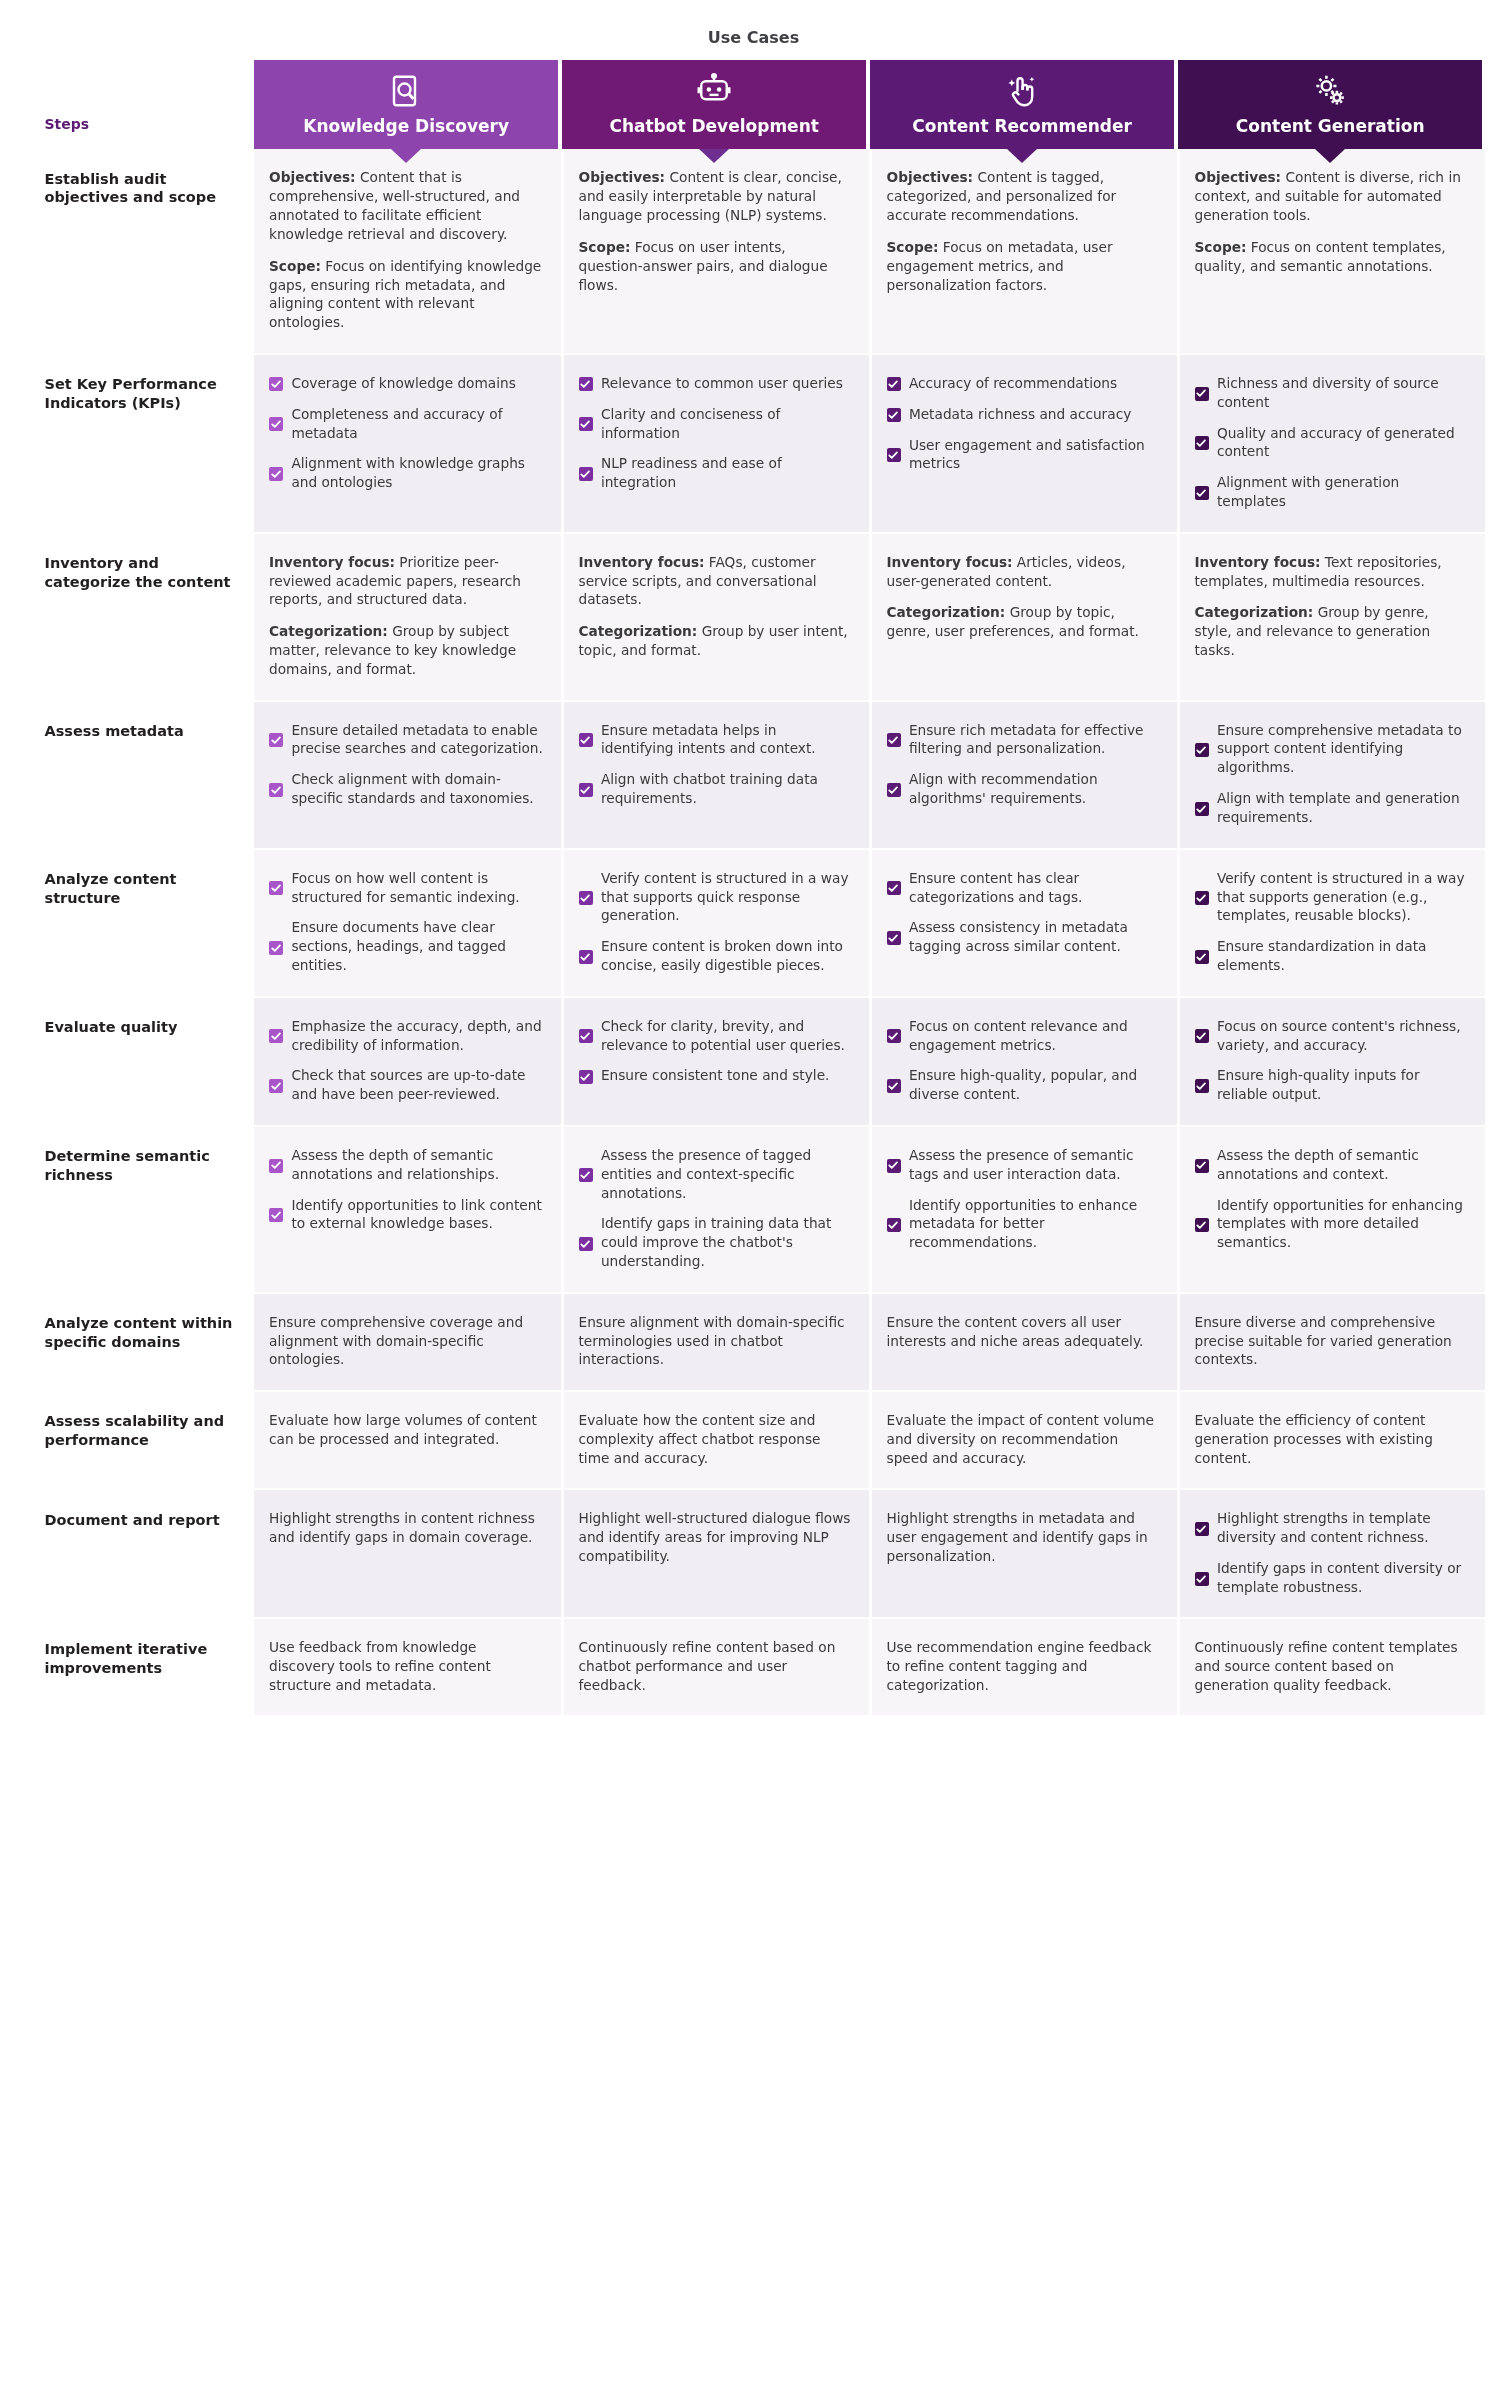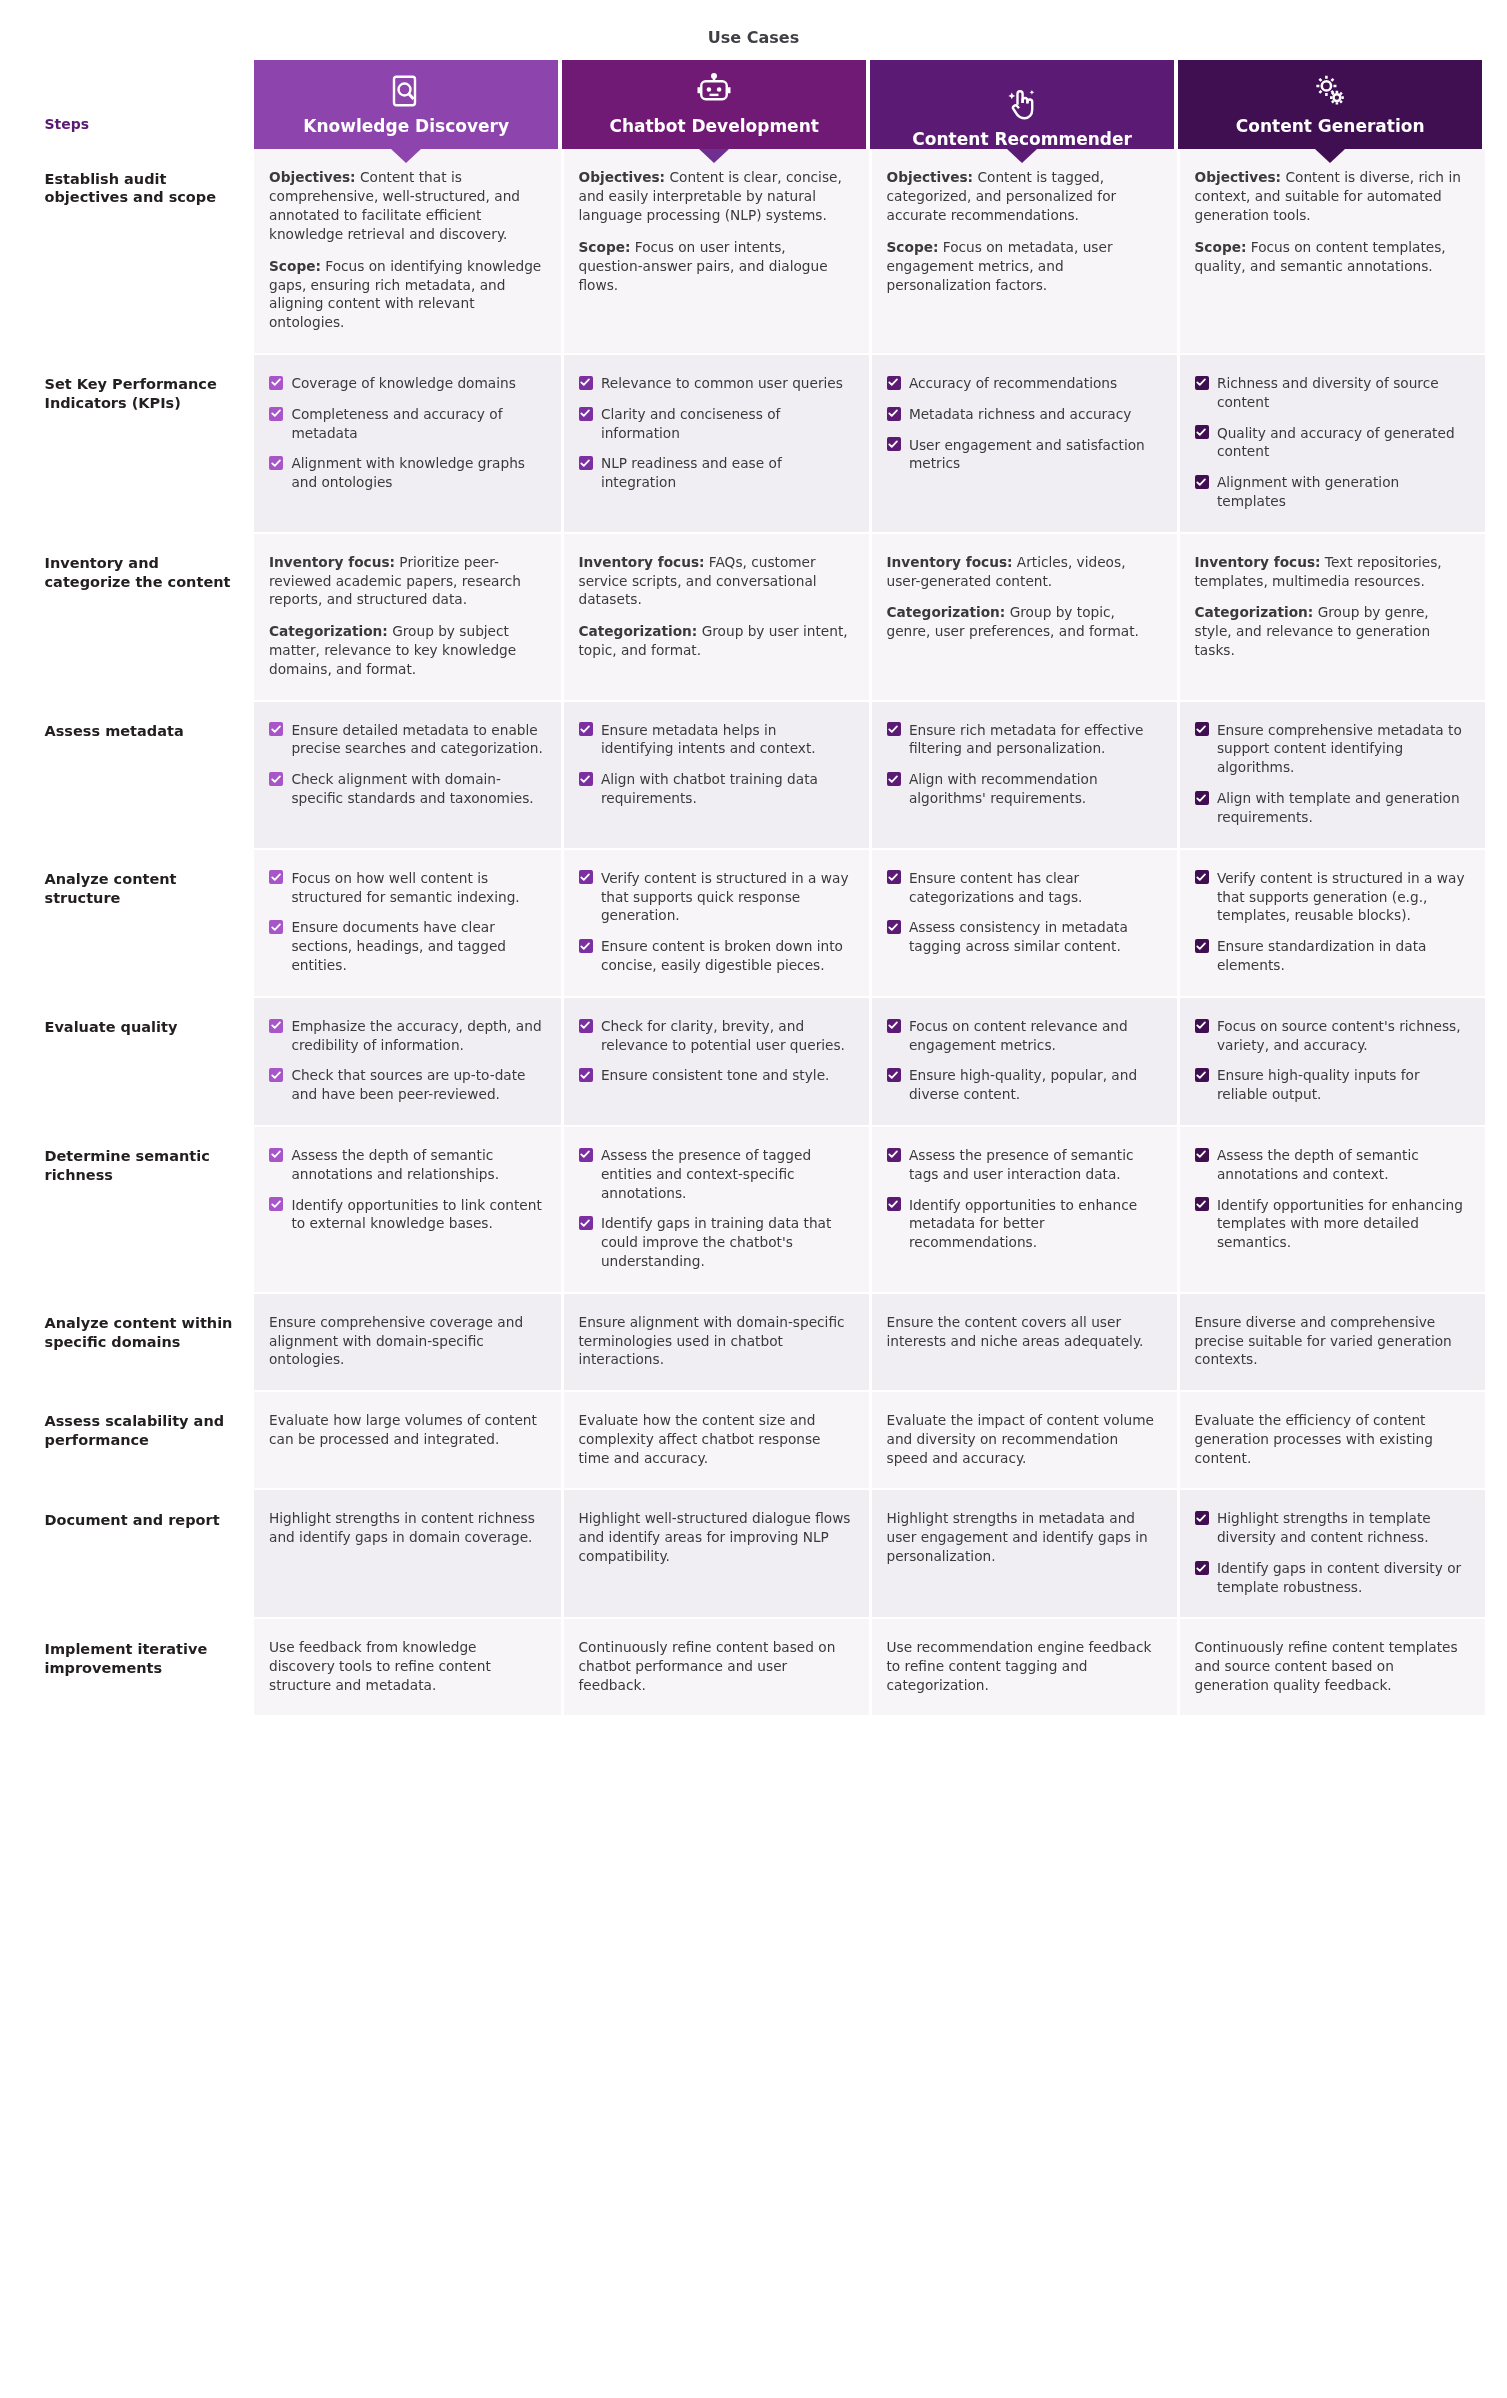--- a/index.html
+++ b/index.html
@@ -95,21 +95,21 @@
 
   .lead { font-weight: bold; margin-top: 32px; }
   p.blk { margin: 0 0 13px 0; }
   p.blk:last-child { margin-bottom: 0; }
 
   ul.checks { list-style:none; margin:0; padding:0; }
   ul.checks li {
     display:flex;
     gap: 8.4px;
     margin-bottom: 12px;
-    align-items: flex-start;
+    align-items: center;
   }
   ul.checks li:last-child { margin-bottom: 0; }
   .cbox {
     flex: 0 0 auto;
     width: 14px; height: 14px;
     border-radius: 1.9px;
     margin-top: 1.9px;
     display:flex; align-items:center; justify-content:center;
   }
   .cbox svg { display:block; }
@@ -155,21 +155,21 @@
                   <circle cx="15.4" cy="11" r="1.5" fill="#fff" stroke="none"></circle>
                   <line x1="9" y1="14.6" x2="15" y2="14.6"></line>
                   <line x1="2" y1="9.5" x2="2" y2="13.5" stroke-width="2"></line>
                   <line x1="22" y1="9.5" x2="22" y2="13.5" stroke-width="2"></line>
                 </svg></span>
               <span class="lbl">Chatbot Development</span>
               <span class="notch" style="border-top: 14px solid rgb(111, 47, 145);"></span>
             </div>
           </th>
         <th class="uc-head" id="head2">
-            <div class="uc-head-inner" style="background: rgb(91, 27, 116); justify-content: flex-end;">
+            <div class="uc-head-inner" style="background: rgb(91, 27, 116);">
               <span class="ico"><svg width="36" height="36" viewBox="0 0 24 24" fill="none" stroke="#fff" stroke-width="1.6">
                   <path d="M9 12.5V5.2a1.7 1.7 0 0 1 3.4 0v6.1"></path>
                   <path d="M12.4 11.3V9.6a1.6 1.6 0 0 1 3.2 0v1.9"></path>
                   <path d="M15.6 11.6v-1a1.6 1.6 0 0 1 3.2 0v5.2c0 3.2-2 5.7-5 5.7-2.6 0-4-1-5.2-2.7l-2.2-3.3a1.6 1.6 0 0 1 2.5-2l1.1 1.3"></path>
                   <path d="M5.2 4.3l.7 1.6 1.6.7-1.6.7-.7 1.6-.7-1.6L2.9 6.6l1.6-.7z" fill="#fff" stroke="none"></path>
                   <path d="M18.6 2.6l.5 1.1 1.1.5-1.1.5-.5 1.1-.5-1.1-1.1-.5 1.1-.5z" fill="#fff" stroke="none"></path>
                 </svg></span>
               <span class="lbl">Content Recommender</span>
               <span class="notch" style="border-top: 14px solid rgb(91, 27, 116);"></span>
             </div>

